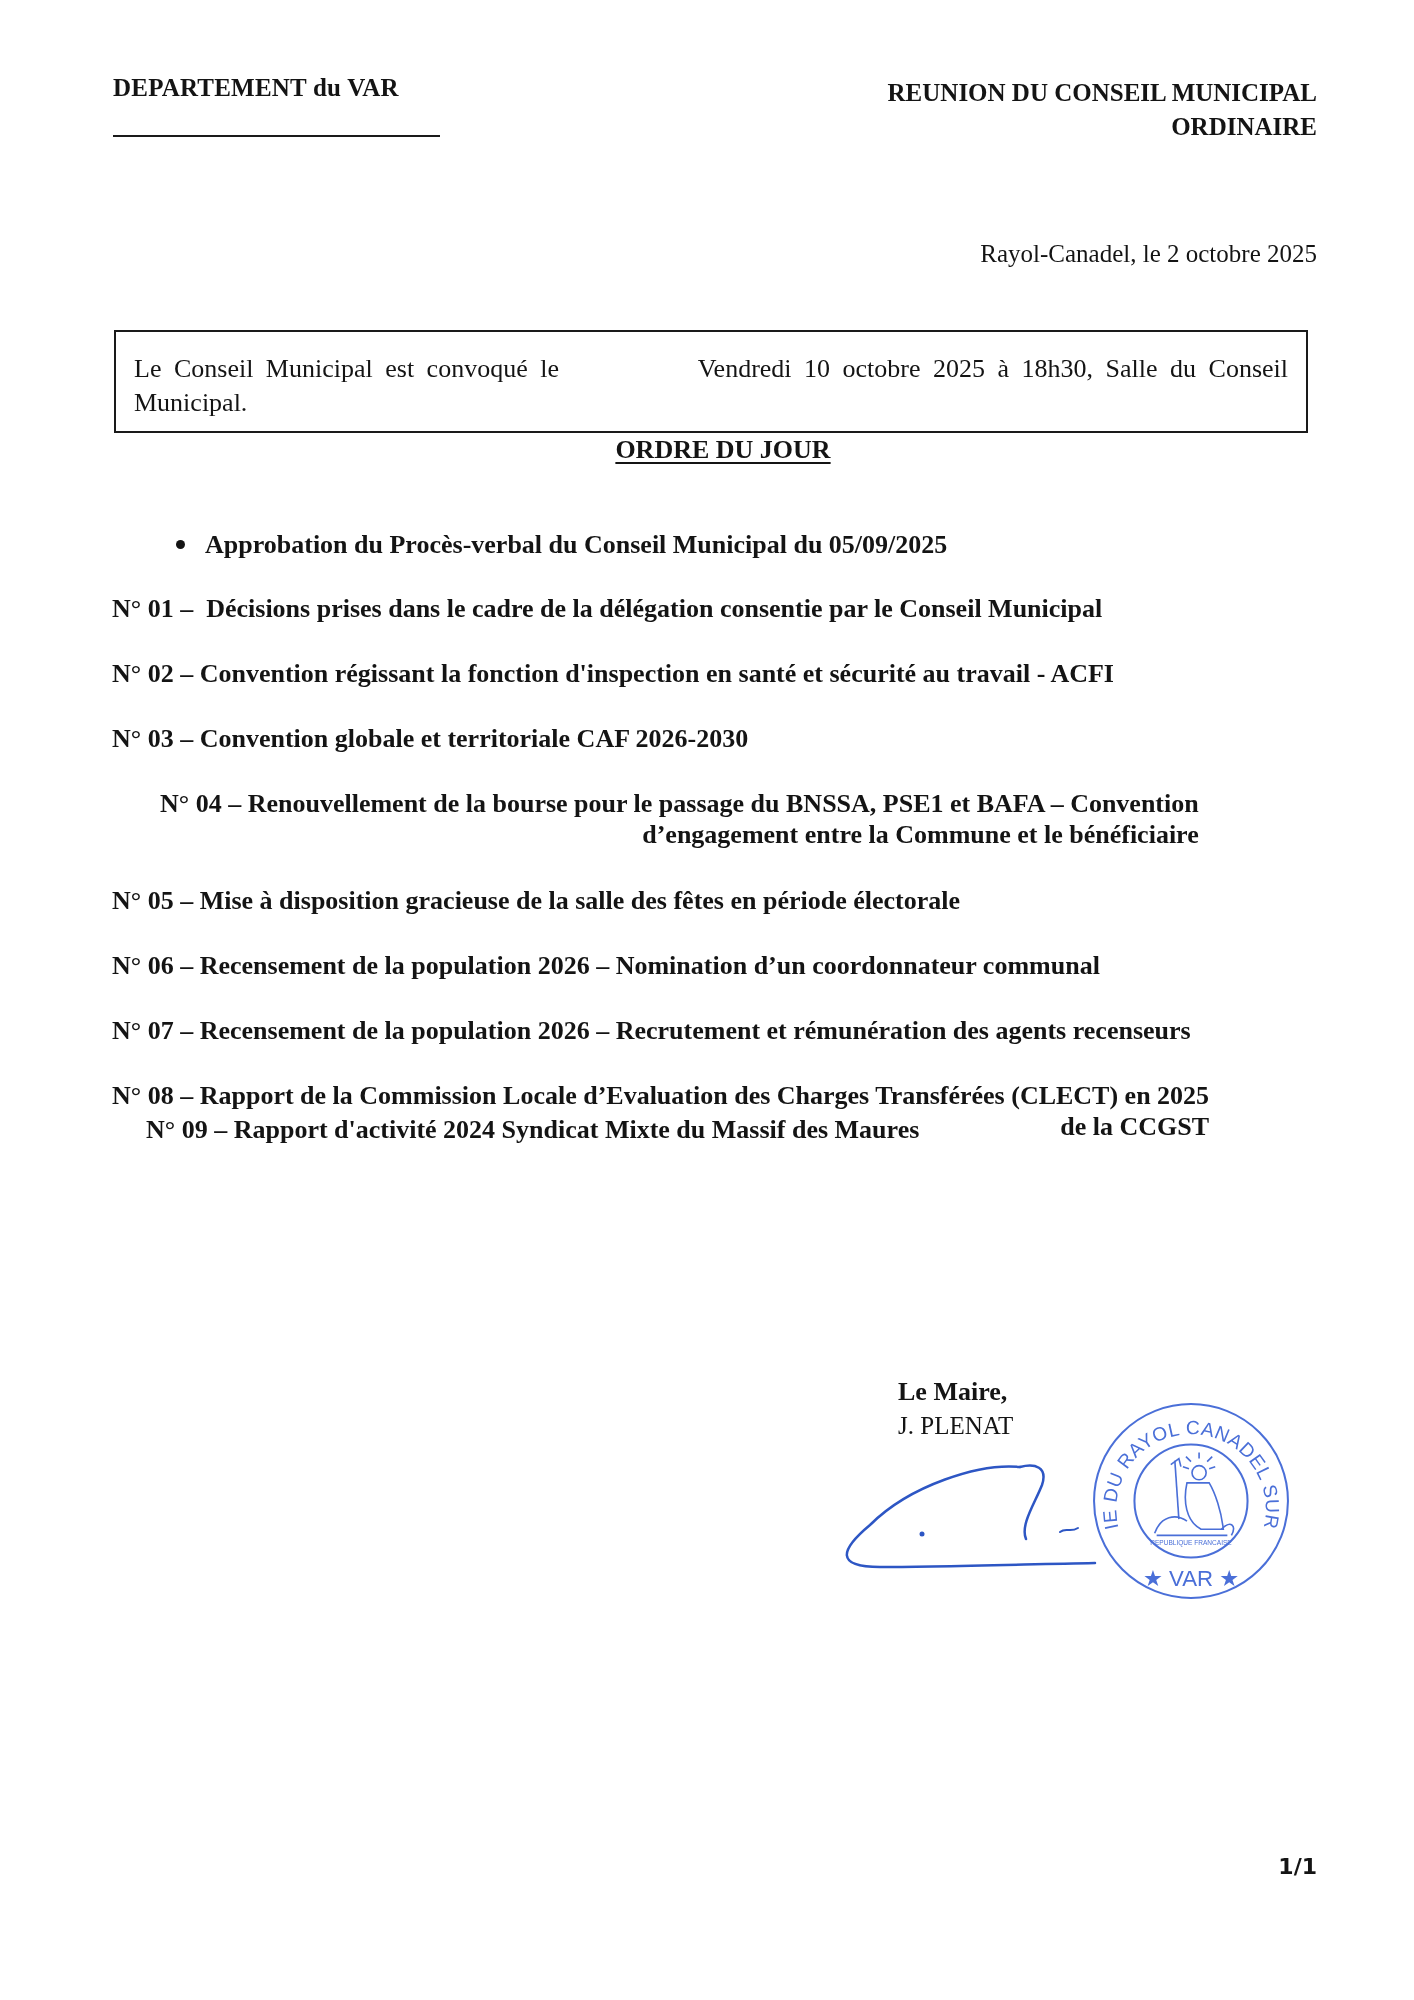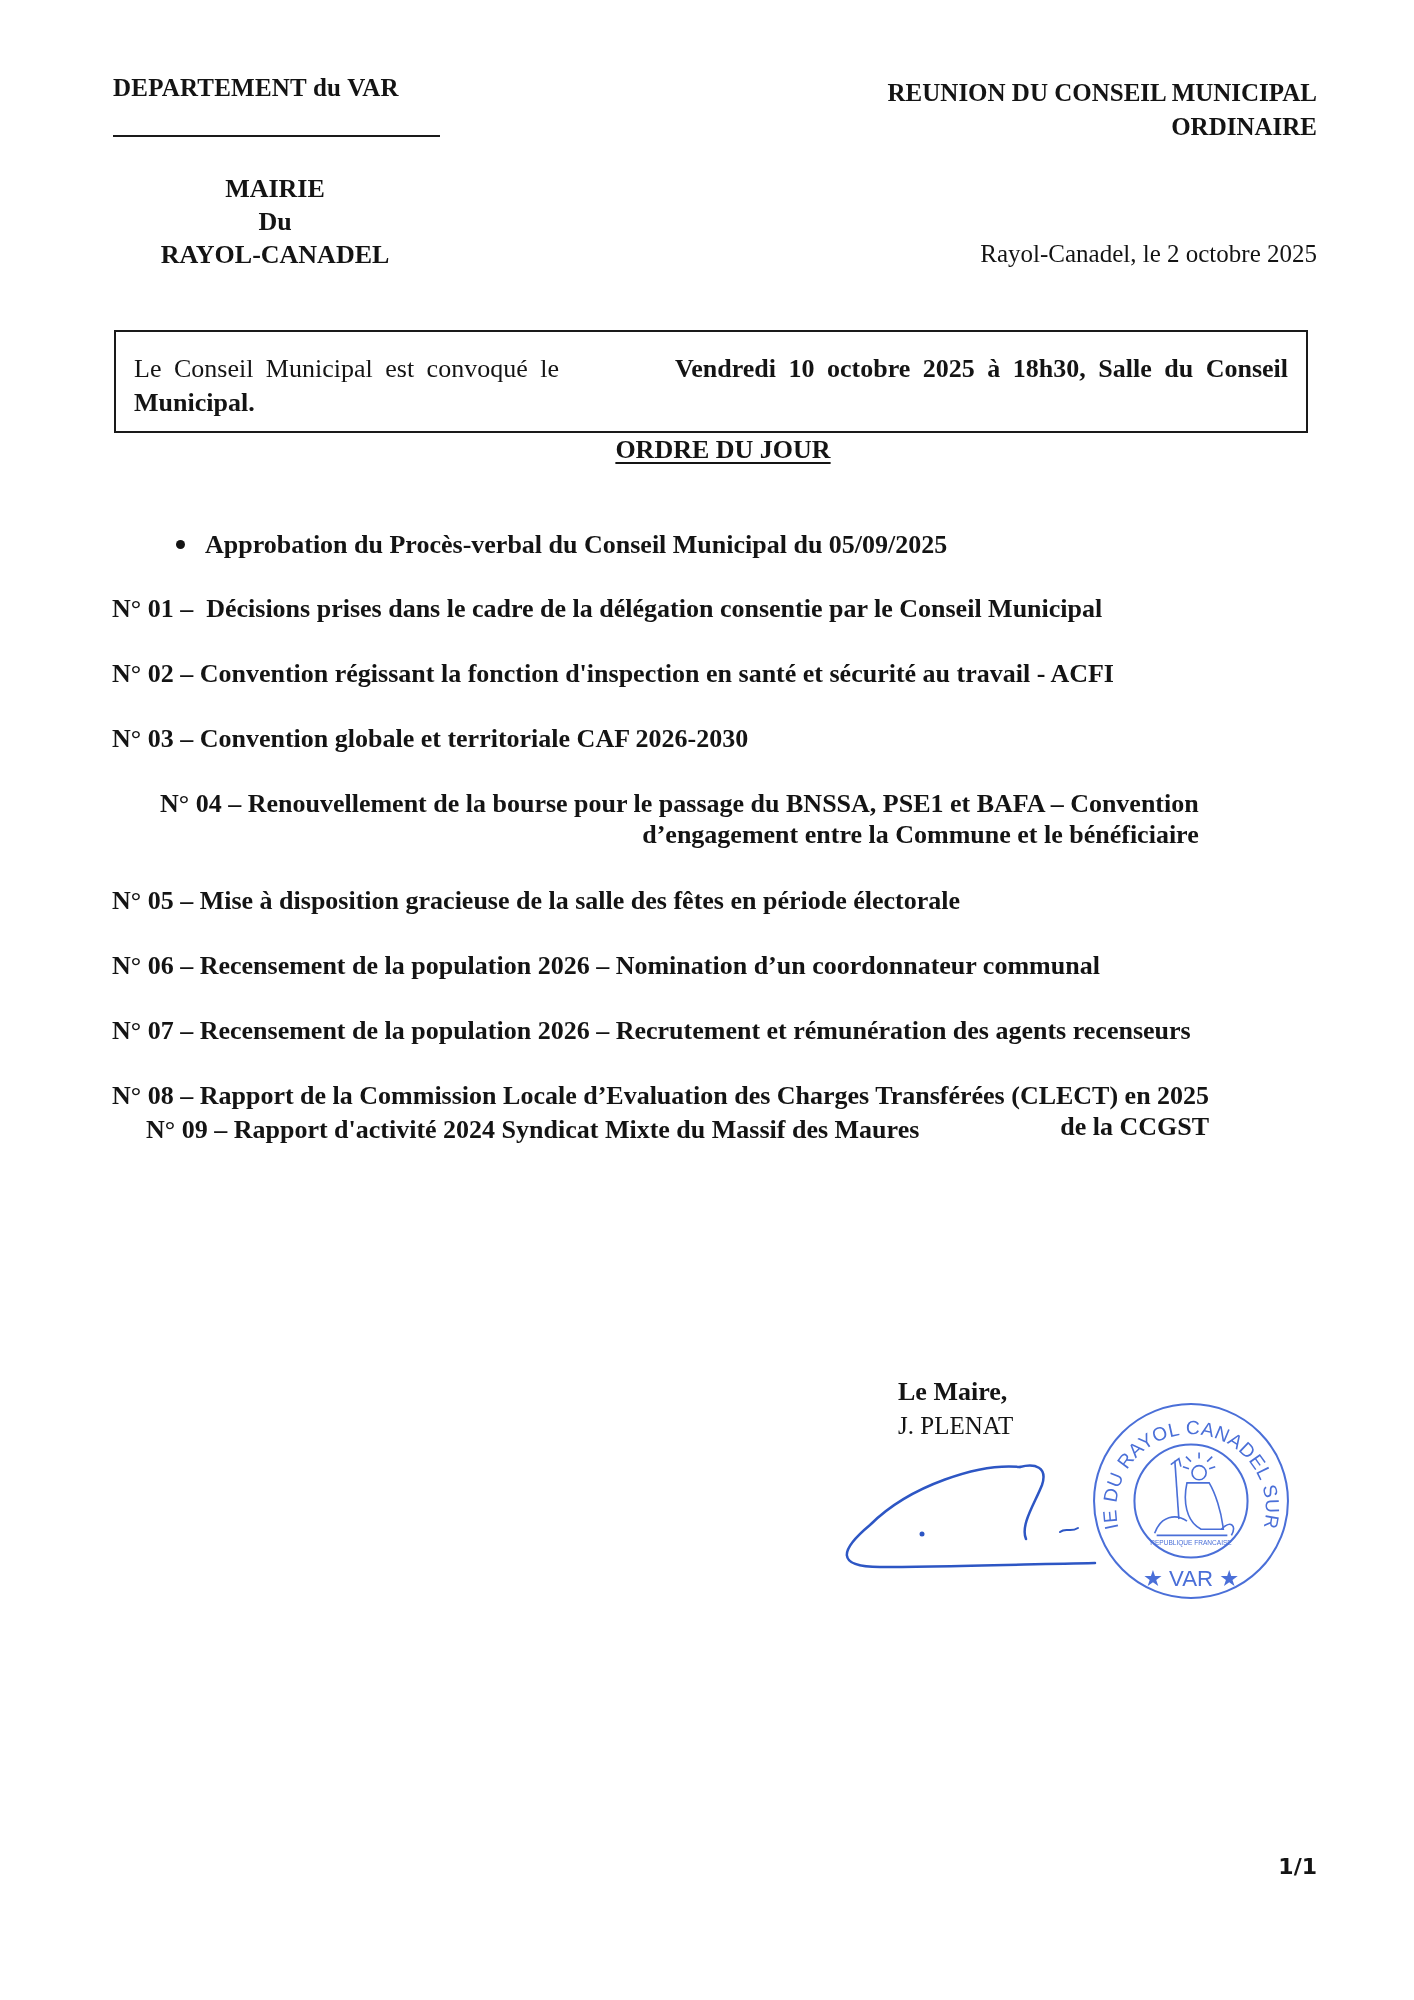--- a/index.html
+++ b/index.html
@@ -11,21 +11,21 @@
       width: 1414px;
       height: 2000px;
       position: relative;
       overflow: hidden;
       font-family: "Liberation Serif", "DejaVu Serif", serif;
       color: #141414;
     }
     .page { position: absolute; inset: 0; }
 
     .abs { position: absolute; }
-    .bold { font-weight: bold; }
+    .bold { font-weight: normal; }
 
     
     .dept {
       left: 113px; top: 74px;
       font-size: 25px; font-weight: bold;
       letter-spacing: 0.2px;
     }
     .dept-rule {
       left: 113px; top: 135px;
       width: 327px; height: 0;
@@ -136,25 +136,20 @@
       font-size: 22px; font-weight: bold;
     }
   </style>
 </head>
 <body>
 
 <div class="page">
 
   <div class="abs dept">DEPARTEMENT du VAR</div>
   <div class="abs dept-rule"></div>
-  <div class="abs mairie-block">
-    <div>MAIRIE</div>
-    <div>Du</div>
-    <div>RAYOL-CANADEL</div>
-  </div>
 
   <div class="abs reunion">
     <div>REUNION DU CONSEIL MUNICIPAL</div>
     <div>ORDINAIRE</div>
   </div>
   <div class="abs place-date">Rayol-Canadel, le 2 octobre 2025</div>
 
   <div class="abs convoc-box">
     <div class="line1">
       <span style="word-spacing:6px;">Le Conseil Municipal est convoqué le</span>

